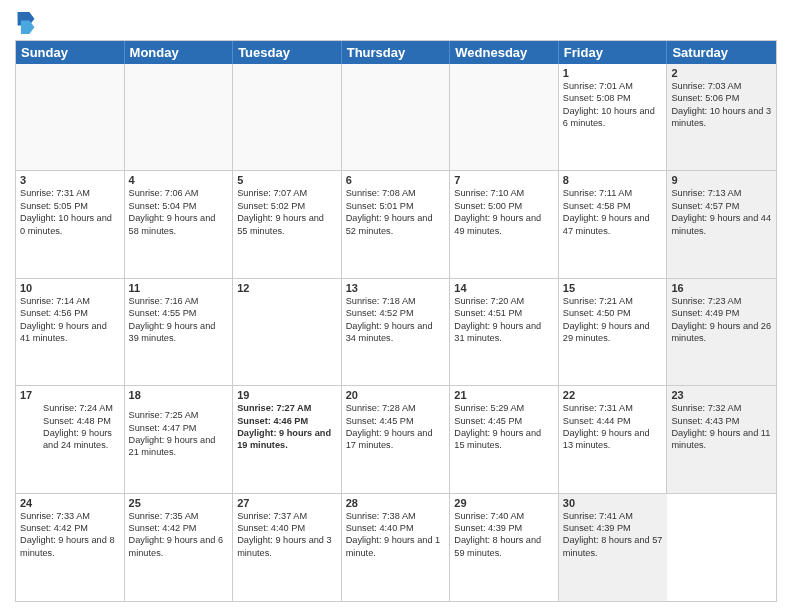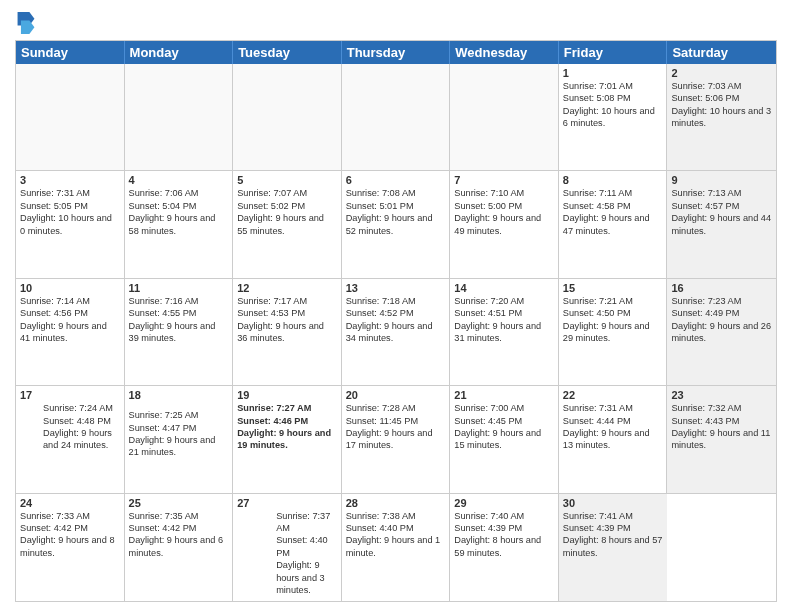--- a/index.html
+++ b/index.html
@@ -220,23 +220,20 @@
 Daylight: 9 hours and 41 minutes.</div>
           </div>
           <div class="cal-cell">
             <div class="day-num">11</div>
             <div class="cell-info" style="white-space: pre-line;">Sunrise: 7:16 AM
 Sunset: 4:55 PM
 Daylight: 9 hours and 39 minutes.</div>
           </div>
           <div class="cal-cell">
             <div class="day-num">12</div>
-            <div class="cell-info" style="white-space: pre-line;">Sunrise: 7:17 AM
-Sunset: 4:53 PM
-Daylight: 9 hours and 36 minutes.</div>
           </div>
           <div class="cal-cell">
             <div class="day-num">13</div>
             <div class="cell-info" style="white-space: pre-line;">Sunrise: 7:18 AM
 Sunset: 4:52 PM
 Daylight: 9 hours and 34 minutes.</div>
           </div>
           <div class="cal-cell">
             <div class="day-num">14</div>
             <div class="cell-info" style="white-space: pre-line;">Sunrise: 7:20 AM
@@ -271,26 +268,26 @@
           </div>
           <div class="cal-cell">
             <div class="day-num">19</div>
             <div class="cell-info" style="white-space: pre-line; font-weight: bold;">Sunrise: 7:27 AM
 Sunset: 4:46 PM
 Daylight: 9 hours and 19 minutes.</div>
           </div>
           <div class="cal-cell">
             <div class="day-num">20</div>
             <div class="cell-info" style="white-space: pre-line;">Sunrise: 7:28 AM
-Sunset: 11:45 PM
+Sunset: 4:45 PM
 Daylight: 9 hours and 17 minutes.</div>
           </div>
           <div class="cal-cell">
             <div class="day-num">21</div>
-            <div class="cell-info" style="white-space: pre-line;">Sunrise: 7:00 AM
+            <div class="cell-info" style="white-space: pre-line;">Sunrise: 5:29 AM
 Sunset: 4:45 PM
 Daylight: 9 hours and 15 minutes.</div>
           </div>
           <div class="cal-cell">
             <div class="day-num">22</div>
             <div class="cell-info" style="white-space: pre-line;">Sunrise: 7:31 AM
 Sunset: 4:44 PM
 Daylight: 9 hours and 13 minutes.</div>
           </div>
           <div class="cal-cell shaded">
@@ -308,21 +305,21 @@
 Daylight: 9 hours and 8 minutes.</div>
           </div>
           <div class="cal-cell">
             <div class="day-num">25</div>
             <div class="cell-info" style="white-space: pre-line;">Sunrise: 7:35 AM
 Sunset: 4:42 PM
 Daylight: 9 hours and 6 minutes.</div>
           </div>
           <div class="cal-cell">
             <div class="day-num">27</div>
-            <div class="cell-info" style="white-space: pre-line; margin-left: 39px;">Sunrise: 7:37 AM
+            <div class="cell-info" style="white-space: pre-line;">Sunrise: 7:37 AM
 Sunset: 4:40 PM
 Daylight: 9 hours and 3 minutes.</div>
           </div>
           <div class="cal-cell">
             <div class="day-num">28</div>
             <div class="cell-info" style="white-space: pre-line;">Sunrise: 7:38 AM
 Sunset: 4:40 PM
 Daylight: 9 hours and 1 minute.</div>
           </div>
           <div class="cal-cell">

